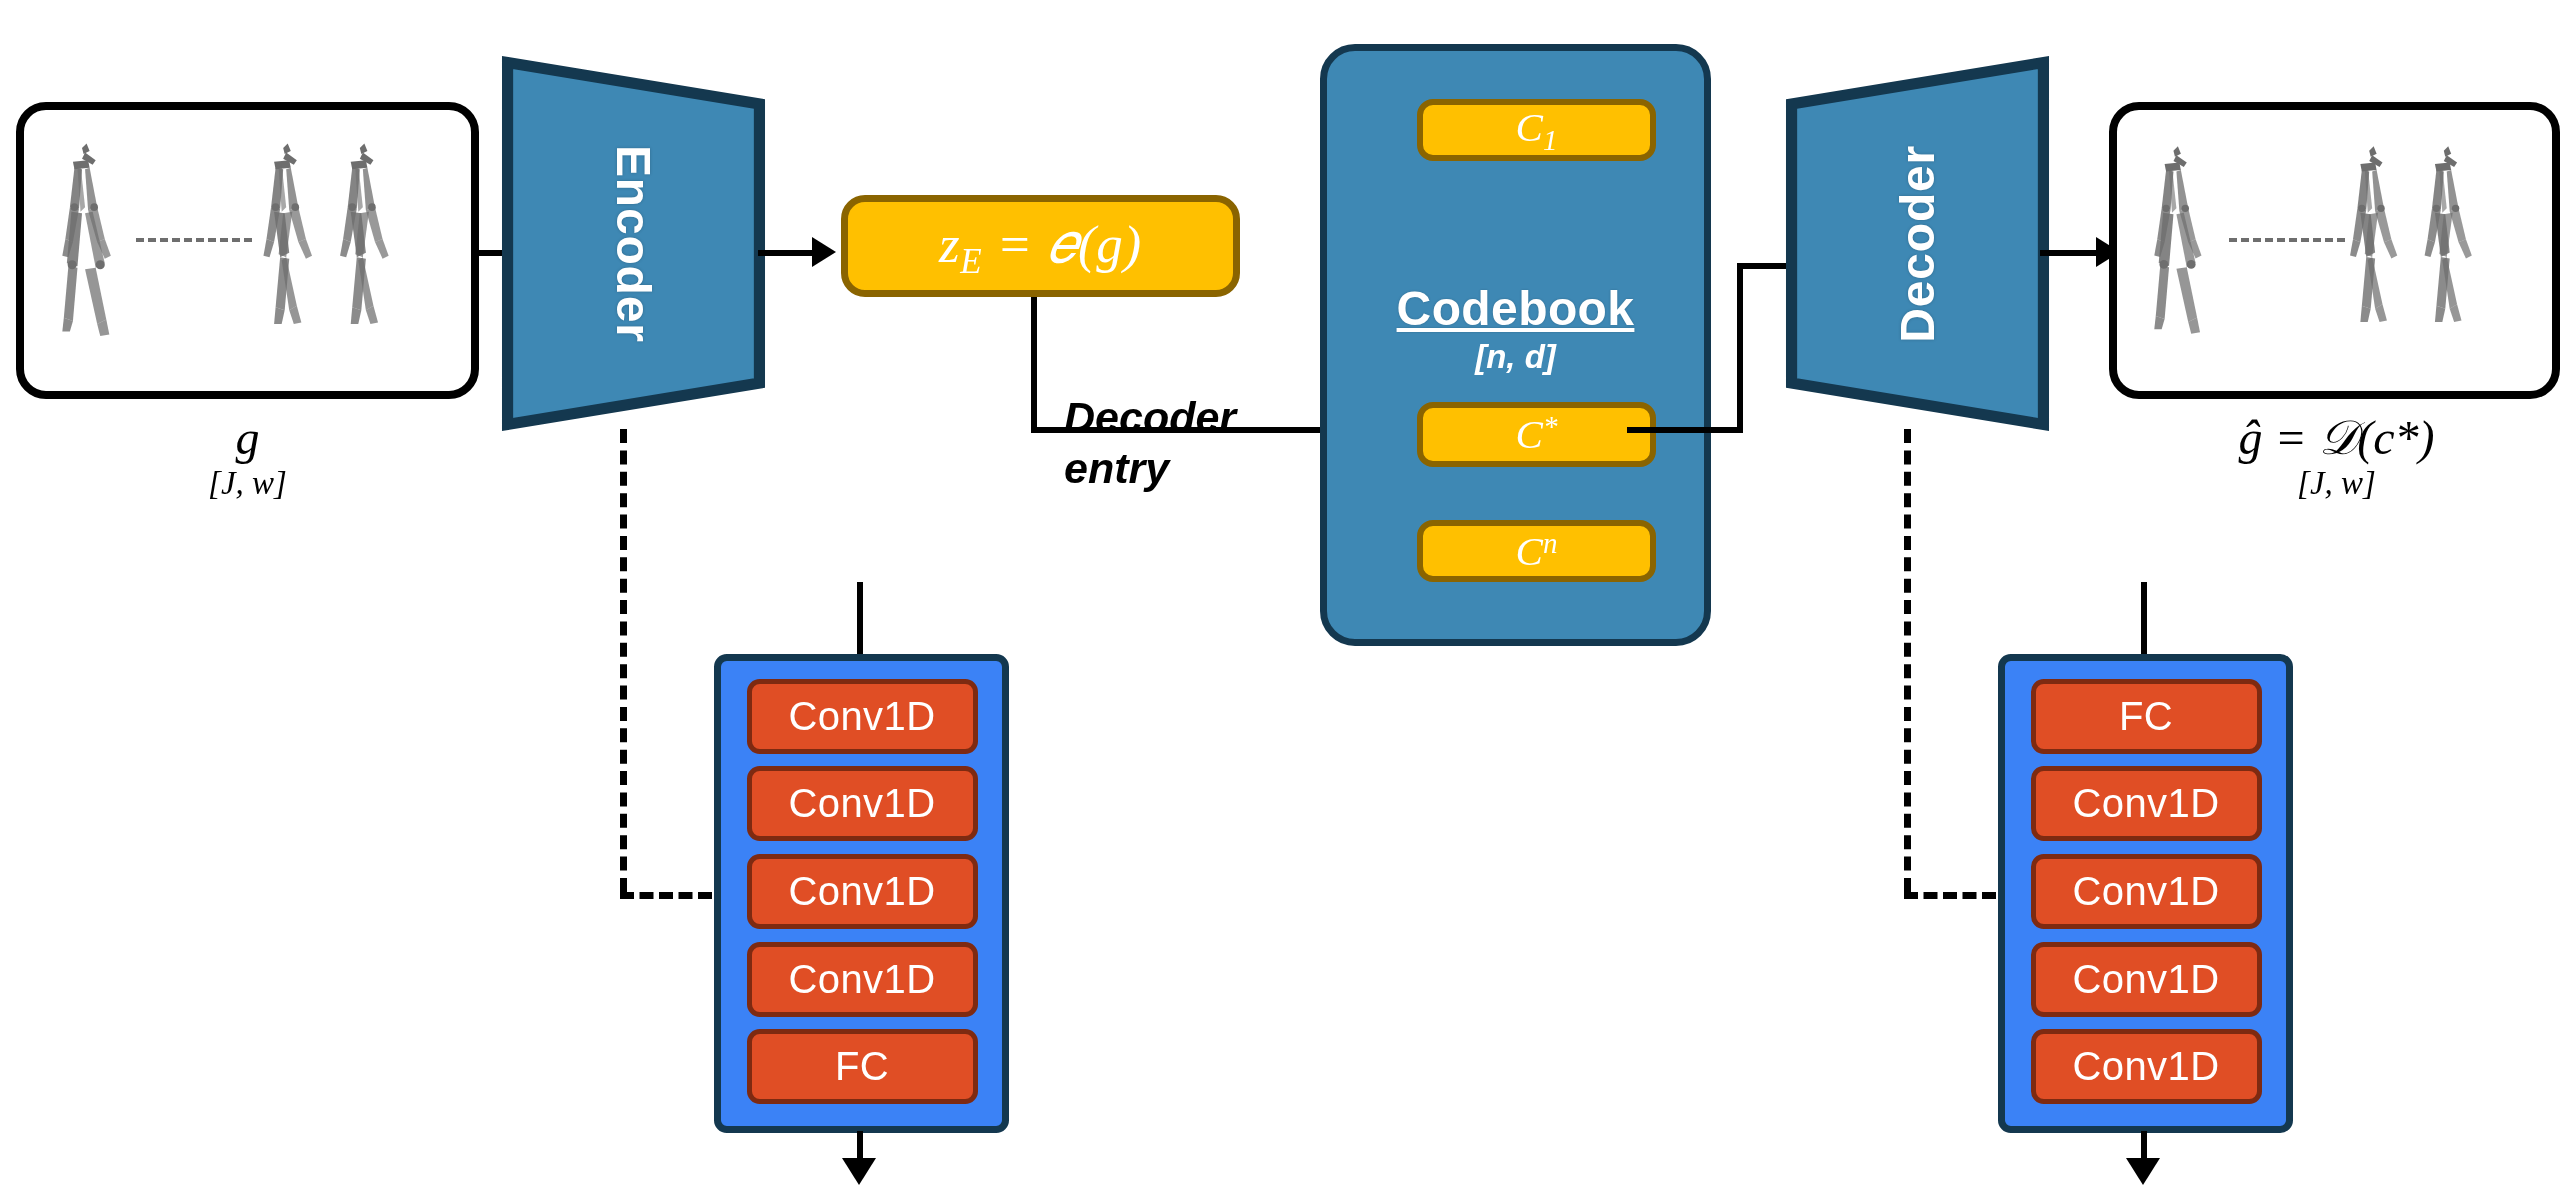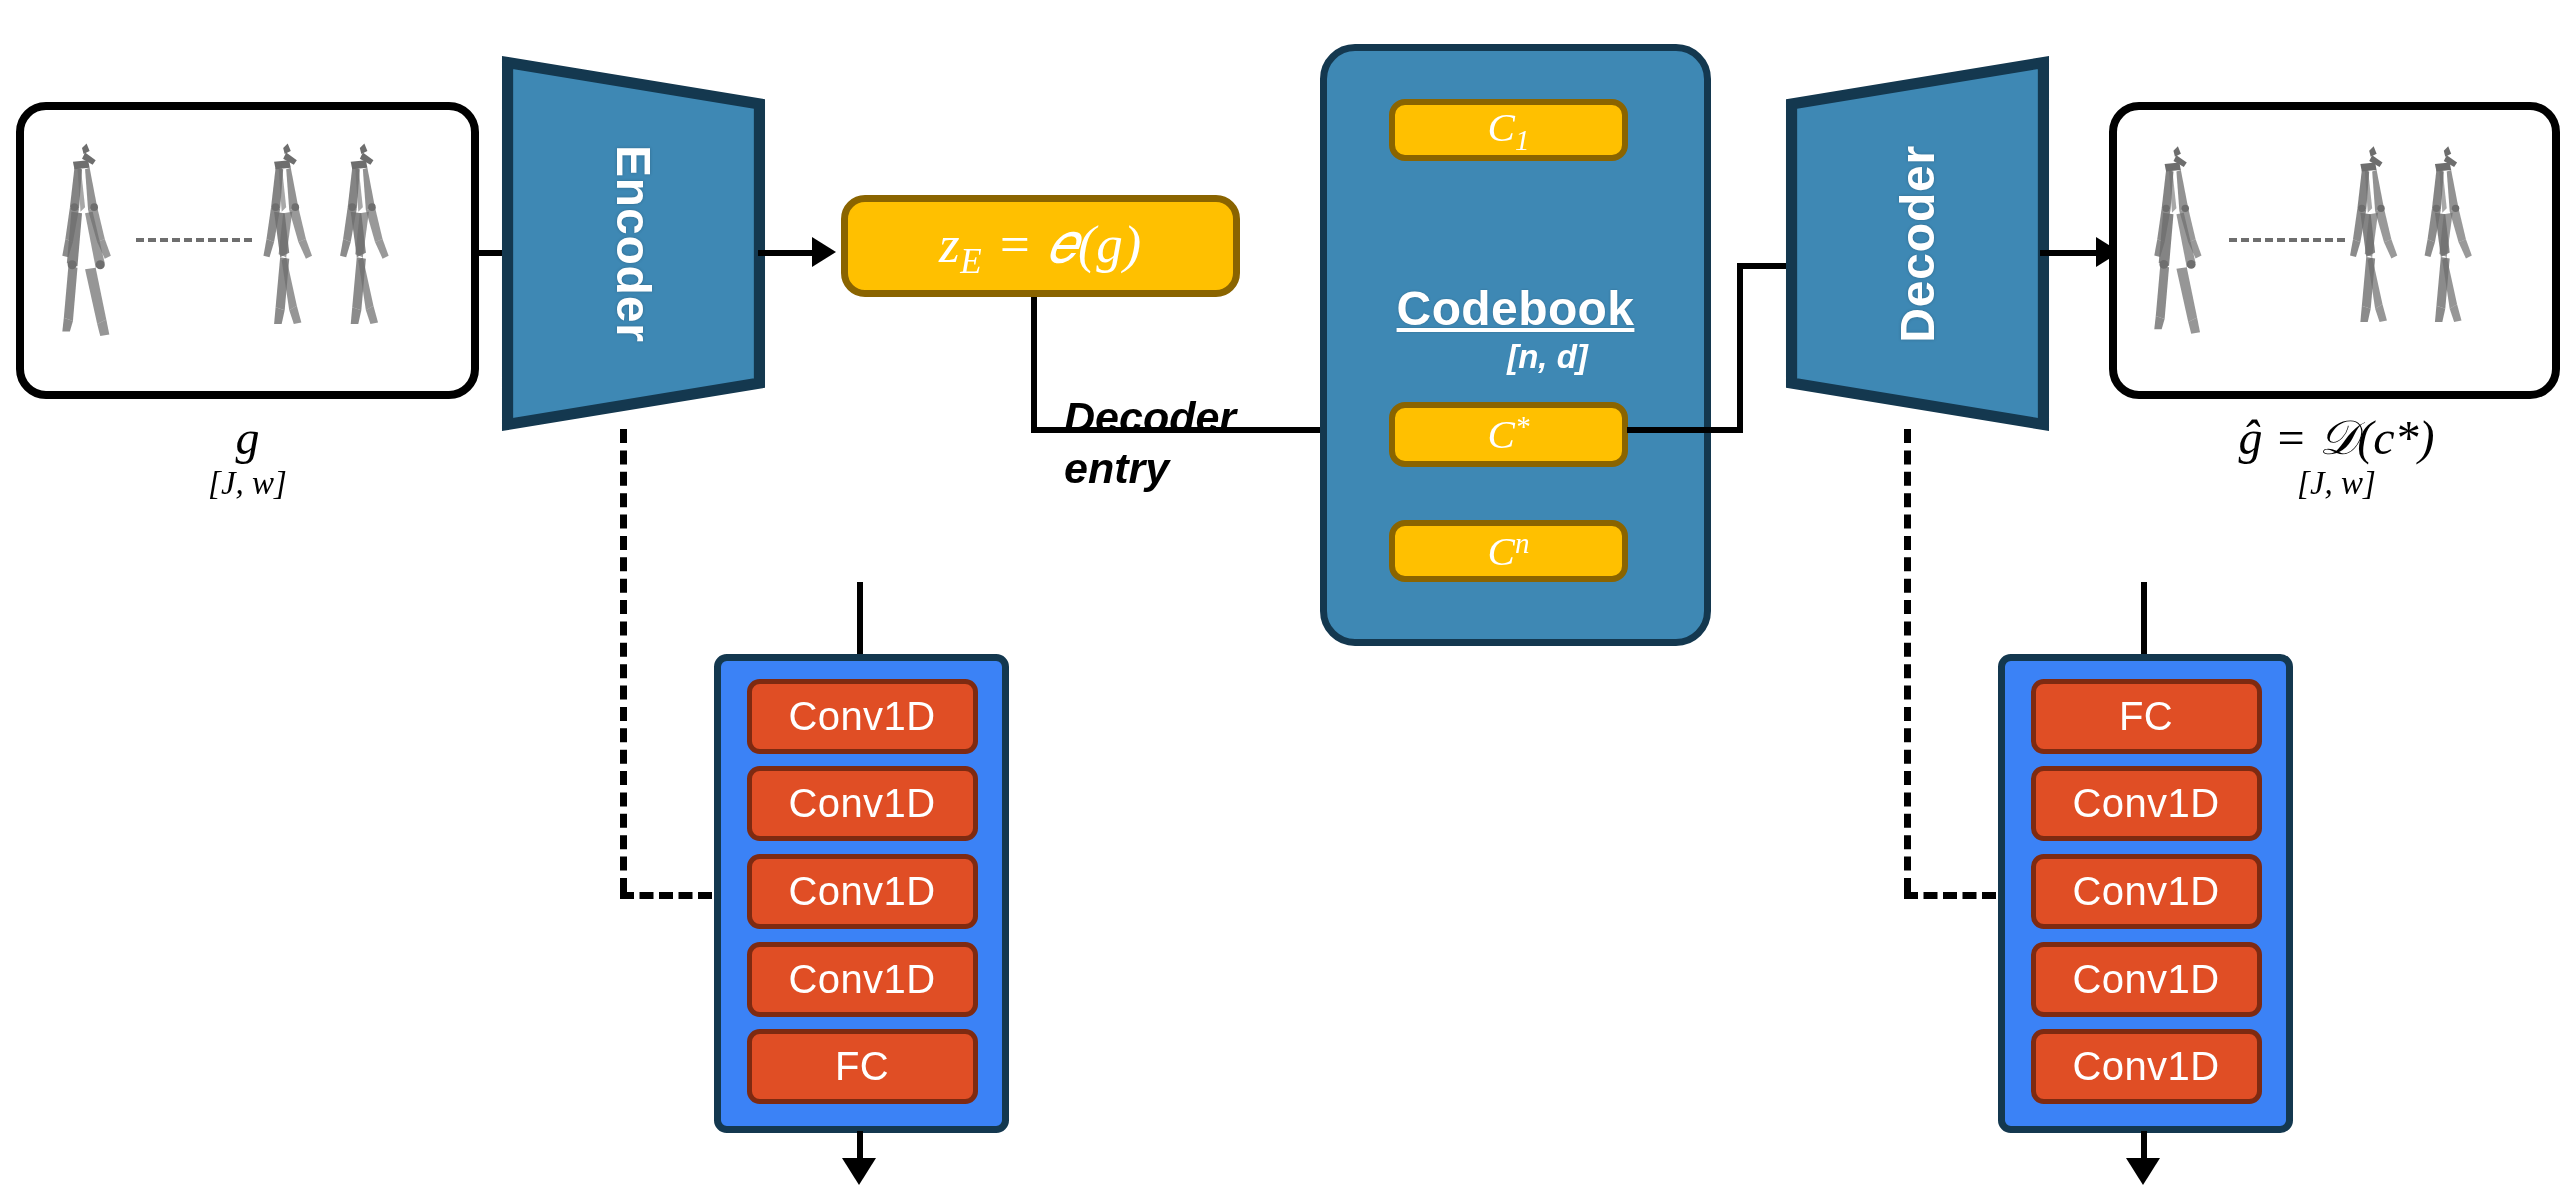--- a/index.html
+++ b/index.html
@@ -30,28 +30,28 @@
     font-size:53px;letter-spacing:0.8px;}
   .amber-box .sub{font-size:35px;vertical-align:-0.30em;font-style:italic;}
   .amber-box .cal{font-size:56px;font-style:italic;}
 
   
   .codebook{background:#3E88B4;border:7.2px solid #14384F;border-radius:35px;
     box-sizing:border-box;}
   .cb-entry{position:absolute;background:#FFC000;border:6.4px solid #8A6400;
     border-radius:16px;box-sizing:border-box;display:flex;align-items:center;
     justify-content:center;color:#ffffff;font-family:"Liberation Serif",serif;
-    font-style:italic;font-size:41px;}
+    font-style:italic;font-size:41px;margin-left:28px;}
   .cb-entry .sub{font-size:29px;vertical-align:-0.30em;}
   .cb-entry .sup{font-size:29px;vertical-align:0.42em;}
   .cb-title{position:absolute;width:100%;text-align:center;color:#fff;
     font-weight:bold;font-size:48px;letter-spacing:0.4px;
     text-shadow:0 0 2.4px rgba(0,0,0,.20);text-decoration:underline;}
   .cb-dims{position:absolute;width:100%;text-align:center;color:#fff;
-    font-weight:bold;font-style:italic;font-size:33px;margin-left:32px;}
+    font-weight:bold;font-style:italic;font-size:33px;}
 
   
   .stack{background:#3b82f6;border:7.2px solid #14384F;border-radius:12.8px;
     box-sizing:border-box;}
   .layer{position:absolute;background:#E04E25;border:5.6px solid #7E2A11;
     border-radius:12.8px;box-sizing:border-box;display:flex;align-items:center;
     justify-content:center;color:#ffffff;font-size:40px;letter-spacing:0.4px;}
 
   
   .ln-h{position:absolute;background:#000;height:5.6px;}

